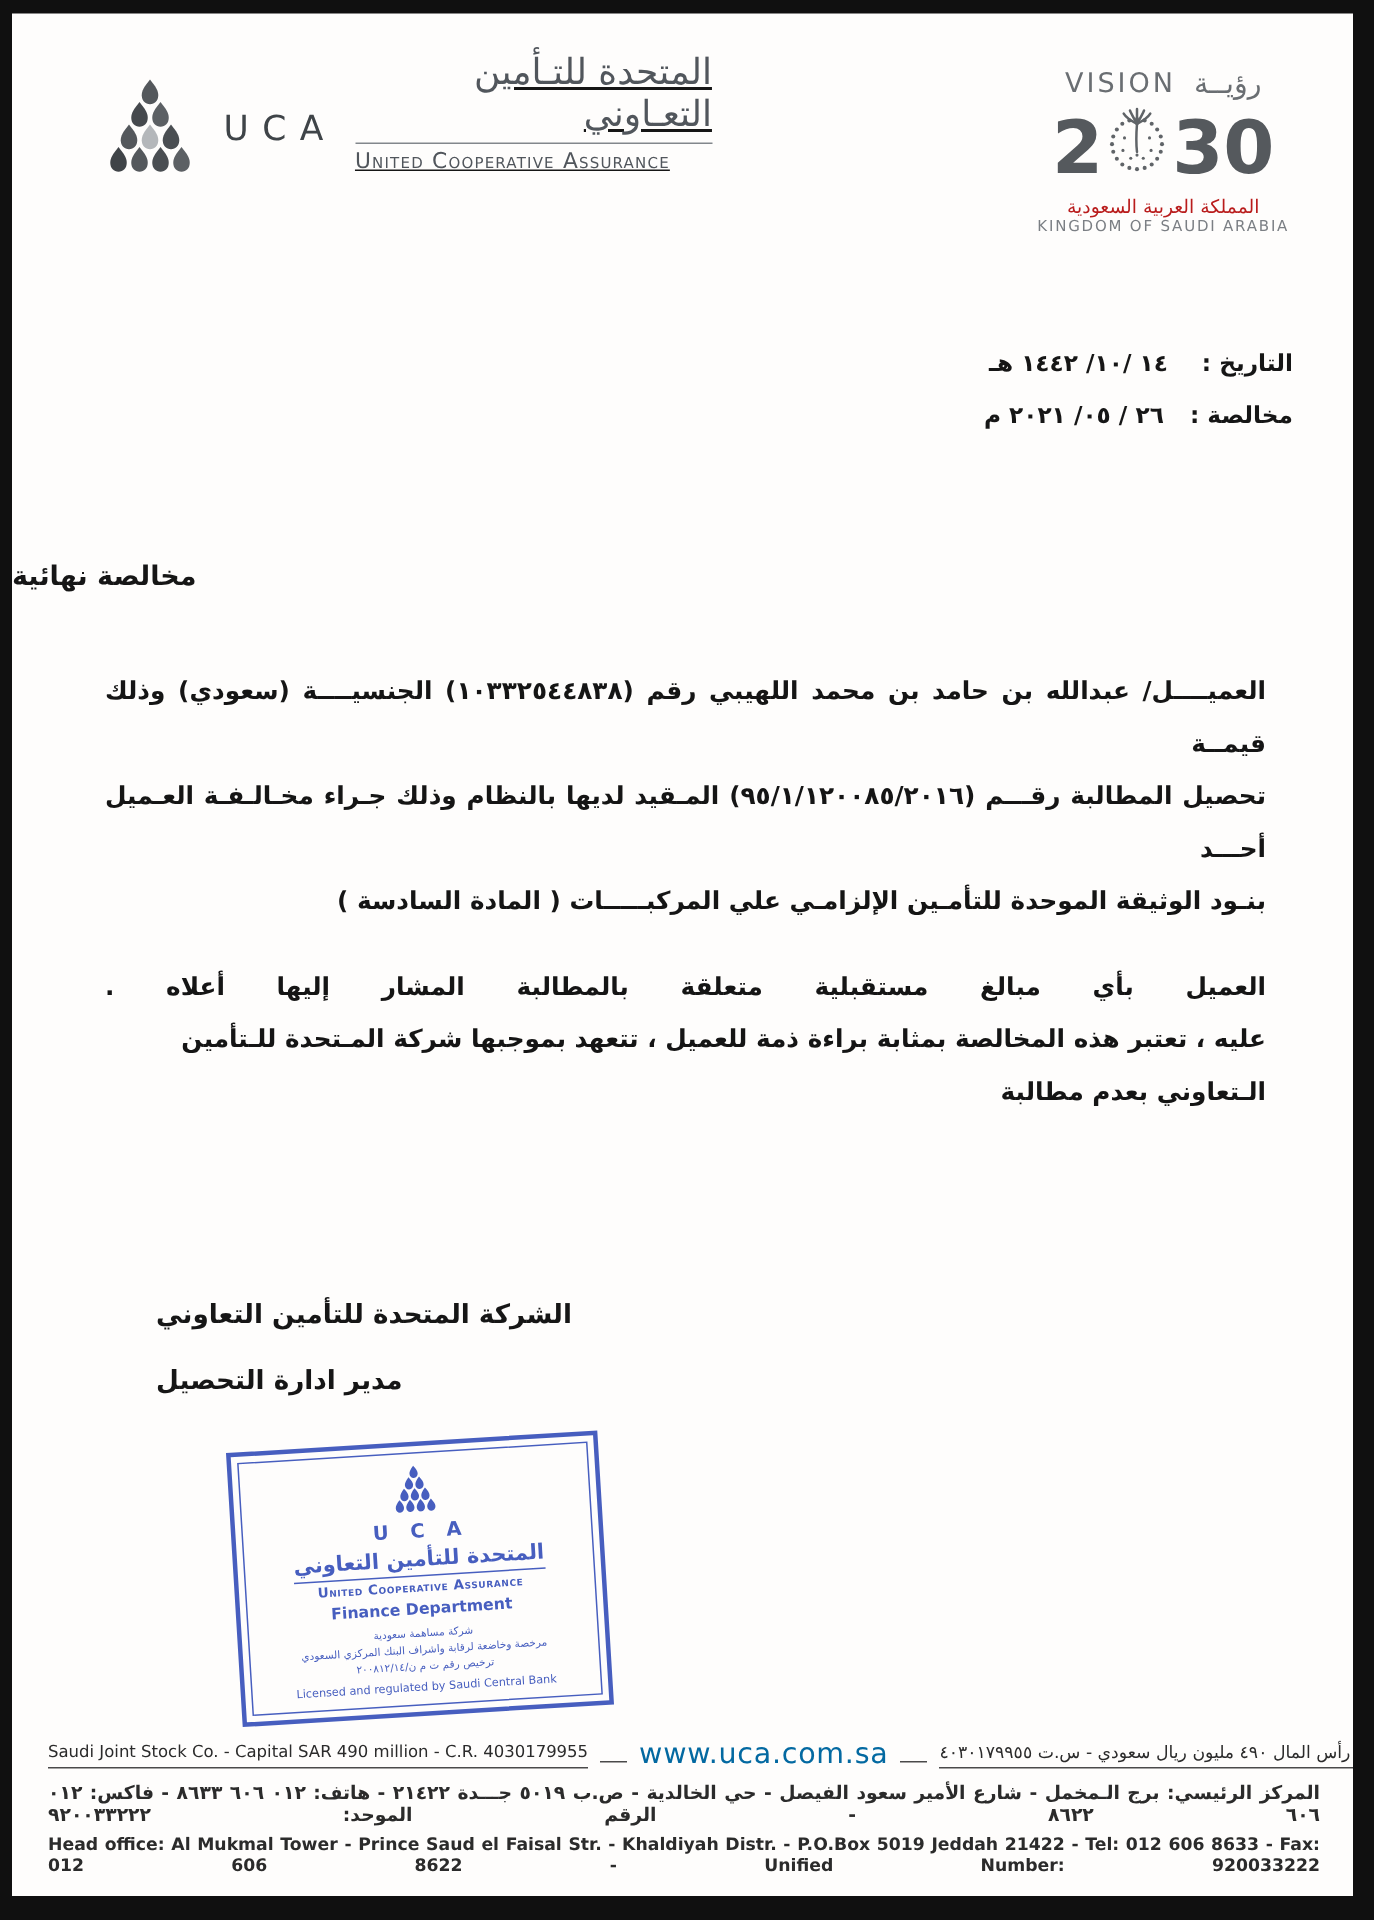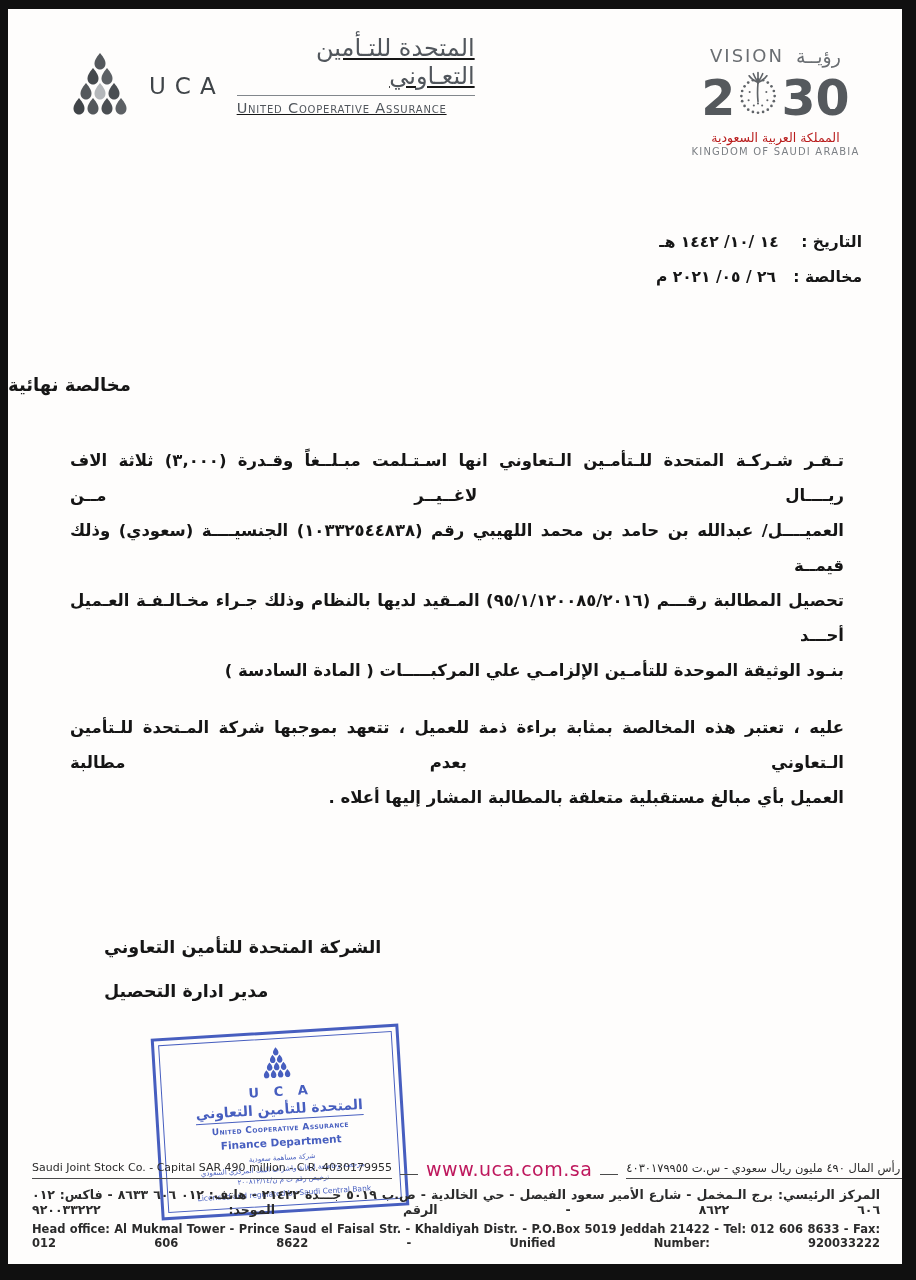--- a/index.html
+++ b/index.html
@@ -47,21 +47,21 @@
   .stamp-ar { display:inline-block; font-size:14px; font-weight:bold; direction:rtl; border-bottom:1px solid var(--stamp-blue,#3a53bb); padding-bottom:2px; margin-top:2px; }
   .stamp-en { font-size:9px; font-variant:small-caps; font-weight:bold; letter-spacing:.4px; margin-top:3px; }
   .stamp-dept { font-size:10.5px; font-weight:bold; margin-top:3px; }
   .stamp-tiny { font-size:7px; line-height:1.55; margin-top:5px; direction:rtl; }
   .stamp-tiny4 { font-size:7.5px; margin-top:2px; }
   
   .footer { position:absolute; left:24px; right:22px; bottom:14px; color:#2b2b2b; }
   .f-row1 { display:flex; align-items:flex-end; gap:8px; }
   .f-en-left { font-size:11px; border-bottom:1.3px solid #4a4a4a; padding-bottom:4px; white-space:nowrap; }
   .f-line { flex:1; border-bottom:1.3px solid #4a4a4a; margin-bottom:4px; min-width:18px; }
-  .f-web { font-size:19px; color:#be185d; letter-spacing:.5px; white-space:nowrap; margin-bottom:-1px; }
+  .f-web { font-size:19px; color:#0369a1; letter-spacing:.5px; white-space:nowrap; margin-bottom:-1px; }
   .f-ar-right { font-size:11.5px; direction:rtl; border-bottom:1.3px solid #4a4a4a; padding-bottom:3px; white-space:nowrap; }
   .f-row2 { direction:rtl; font-size:12.5px; font-weight:bold; margin-top:8px; text-align:justify; text-align-last:justify; }
   .f-row3 { font-size:11.5px; font-weight:bold; margin-top:5px; text-align:justify; text-align-last:justify; }
 </style>
 </head>
 <body>
 
 <div class="page">
 
   <div class="header">
@@ -155,29 +155,28 @@
     </div>
     <div class="d-row">
       <span class="d-label">مخالصة :</span>
       <span class="d-value">٢٦ / ٠٥/ ٢٠٢١ م</span>
     </div>
   </div>
 
   <div class="title">مخالصة نهائية</div>
 
   <div class="para">
-    <div class="line">تـقـر شـركـة المتحدة للـتأمـين الـتعاوني انها اسـتـلمت مبـلــغاً وقـدرة (٣,٠٠٠) ثلاثة الاف ريــــال لاغــيــر مــن</div>
     <div class="line">العميــــل/ عبدالله بن حامد بن محمد اللهيبي رقم (١٠٣٣٢٥٤٤٨٣٨) الجنسيــــة (سعودي) وذلك قيمــة</div>
     <div class="line">تحصيل المطالبة رقـــم (٩٥/١/١٢٠٠٨٥/٢٠١٦) المـقيد لديها بالنظام وذلك جـراء مخـالـفـة العـميل أحـــد</div>
     <div class="line">بنـود الوثيقة الموحدة للتأمـين الإلزامـي علي المركبـــــات ( المادة السادسة )</div>
   </div>
 
   <div class="para second">
+    <div class="line">العميل بأي مبالغ مستقبلية متعلقة بالمطالبة المشار إليها أعلاه .</div>
     <div class="line">عليه ، تعتبر هذه المخالصة بمثابة براءة ذمة للعميل ، تتعهد بموجبها شركة المـتحدة للـتأمين الـتعاوني بعدم مطالبة</div>
-    <div class="line">العميل بأي مبالغ مستقبلية متعلقة بالمطالبة المشار إليها أعلاه .</div>
   </div>
 
   <div class="signature">
     <div>الشركة المتحدة للتأمين التعاوني</div>
     <div class="sig-role">مدير ادارة  التحصيل</div>
   </div>
 
   <div class="stamp">
     <div class="stamp-inner">
       <span>

